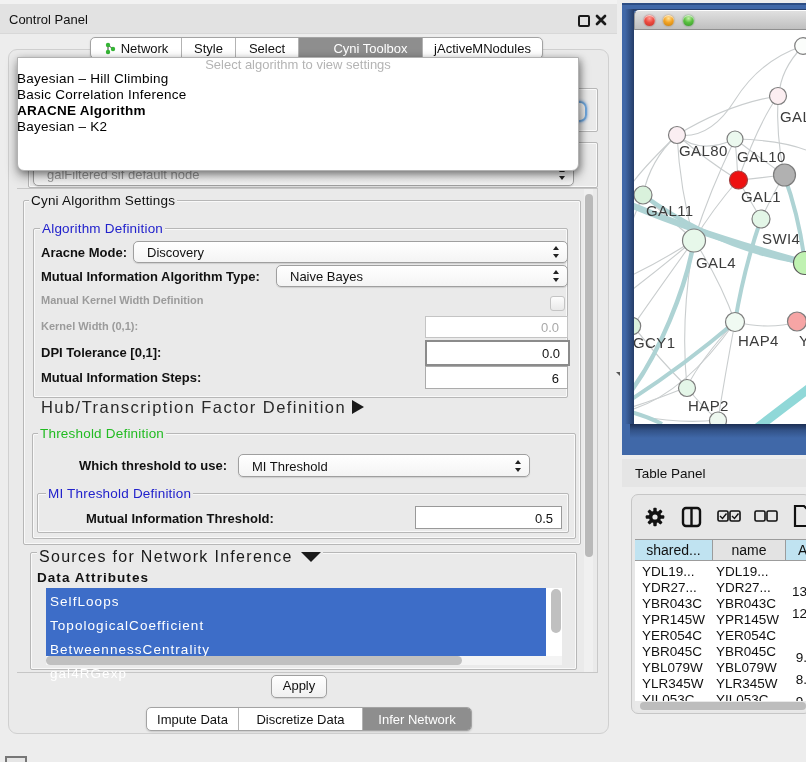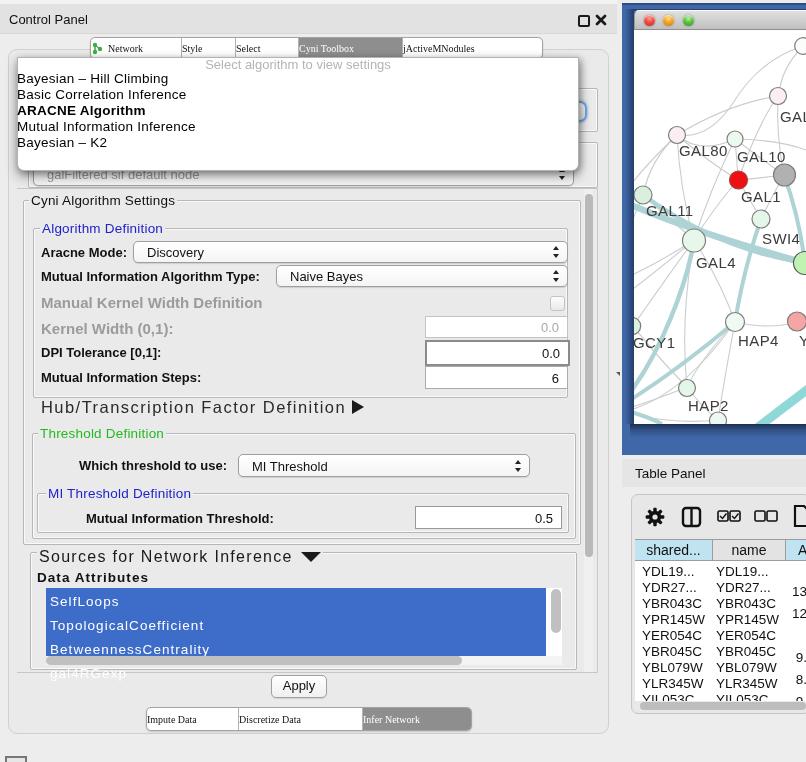--- a/index.html
+++ b/index.html
@@ -2,42 +2,42 @@
 <html><head>
 <meta charset="utf-8">
 <style>
   html,body{margin:0;padding:0;}
   body{width:806px;height:762px;overflow:hidden;background:#ededed;
        font-family:"Liberation Sans",sans-serif;position:relative;}
   .a{position:absolute;}
   .bold{font-weight:bold;}
   .lbl{font-size:13px;color:#111;white-space:nowrap;}
   .blbl{font-size:13px;font-weight:bold;color:#111;white-space:nowrap;}
-  .glbl{font-size:15px;font-weight:bold;color:#9b9b9b;white-space:nowrap;}
+  .glbl{font-size:11px;font-weight:bold;color:#9b9b9b;white-space:nowrap;}
   .combo{background:linear-gradient(#ffffff,#f4f4f4);border:1px solid #9f9f9f;
          border-radius:5px;box-shadow:0 1px 1px rgba(0,0,0,0.12);}
   .combo .tx{position:absolute;left:13px;top:50%;transform:translateY(-50%);
              font-size:13px;color:#111;white-space:nowrap;}
   .stepper{position:absolute;right:6px;top:50%;transform:translateY(-50%);width:9px;height:14px;}
   .stepper:before{content:"";position:absolute;left:1px;top:1px;
     border-left:3.5px solid transparent;border-right:3.5px solid transparent;
     border-bottom:4.5px solid #222;}
   .stepper:after{content:"";position:absolute;left:1px;bottom:1px;
     border-left:3.5px solid transparent;border-right:3.5px solid transparent;
     border-top:4.5px solid #222;}
   .field{background:#fff;border:1px solid #ababab;}
   .fval{position:absolute;right:8px;top:50%;transform:translateY(-50%);
         font-size:13px;color:#111;}
   .group{border:1px solid #b7b7b7;border-radius:2px;
          box-shadow:inset 0 0 0 1px rgba(255,255,255,0.7);}
   .glab{position:absolute;background:#eaeaea;padding:0 2px;font-size:13.5px;letter-spacing:0.2px;white-space:nowrap;}
   .seg{position:absolute;background:#fff;border:1px solid #a3a3a3;border-radius:5px;
        display:flex;box-shadow:0 1px 2px rgba(0,0,0,0.15);}
-  .seg .s{display:flex;align-items:center;justify-content:flex-start;
-          font-size:10px;color:#111;border-right:1px solid #b3b3b3;font-family:Liberation Serif, serif;}
+  .seg .s{display:flex;align-items:center;justify-content:center;
+          font-size:13px;color:#111;border-right:1px solid #b3b3b3;}
   .seg .s:last-child{border-right:none;}
   .seg .sel{background:#8e8e8e;color:#fff;}
 </style>
 </head>
 <body>
 
 <div class="a" style="left:0;top:0;width:617px;height:4px;background:#f2f2f2;"></div>
 
 <div class="a" style="left:0;top:4px;width:617px;height:29px;background:#e2e2e2;border-bottom:1px solid #d8d8d8;"></div>
 <div class="a lbl" style="left:9px;top:12px;">Control Panel</div>
@@ -150,37 +150,36 @@
   <div class="s" style="width:90px;">
     <svg width="13" height="13" viewBox="0 0 13 13" style="margin-right:4px;">
       <line x1="4" y1="3" x2="9" y2="7" stroke="#3a3a3a" stroke-width="1"></line>
       <line x1="4" y1="3" x2="4" y2="10" stroke="#3a3a3a" stroke-width="1"></line>
       <circle cx="4" cy="3" r="2.2" fill="#35b535"></circle>
       <circle cx="9" cy="7" r="2.2" fill="#35b535"></circle>
       <circle cx="4" cy="10" r="2.2" fill="#35b535"></circle>
     </svg>Network</div>
   <div class="s" style="width:53px;">Style</div>
   <div class="s" style="width:62px;">Select</div>
-  <div class="s sel" style="width:103px;">Cyni Toolbox</div>
+  <div class="s sel" style="width:103px;padding-left:20px;">Cyni Toolbox</div>
   <div class="s" style="flex:1;">jActiveMNodules</div>
 </div>
 
 <div class="a" style="left:5px;top:756px;width:18px;height:12px;background:#e6e6e6;border:2px solid #777;"></div>
 
 <div class="a" style="left:616px;top:372px;width:0;height:0;border-right:4px solid #555;border-bottom:4px solid transparent;"></div>
 
 <div class="a" style="left:17px;top:57px;width:562px;height:114px;background:#fff;
      border:1px solid #b2b2b2;border-radius:0 0 7px 7px;
      box-shadow:0 5px 12px rgba(0,0,0,0.4),2px 2px 6px rgba(0,0,0,0.25);box-sizing:border-box;"></div>
 <div class="a" style="left:17px;top:57px;width:562px;height:15px;display:flex;align-items:center;justify-content:center;font-size:13px;color:#b4b4b4;">Select algorithm to view settings</div>
 <div class="a" style="left:17px;top:71px;width:560px;font-size:13.5px;letter-spacing:0.25px;color:#000;line-height:16px;">
   <div>Bayesian – Hill Climbing</div>
   <div>Basic Correlation Inference</div>
   <div class="bold">ARACNE Algorithm</div>
-  <div>Mutual Information Inference</div>
   <div>Bayesian – K2</div>
 </div>
 
 <div class="a" style="left:622px;top:3px;width:184px;height:2px;background:#2c4d84;"></div>
 <div class="a" style="left:622px;top:5px;width:184px;height:450px;background:#4068a8;"></div>
 
 <div class="a" style="left:634px;top:9px;width:172px;height:1.6px;background:#27406e;"></div>
 <div class="a" style="left:625px;top:9px;width:9px;height:415px;background:linear-gradient(90deg,rgba(15,25,50,0) 0%,rgba(15,25,50,0.55) 100%);"></div>
 <div class="a" style="left:630px;top:424px;width:176px;height:14px;background:linear-gradient(rgba(8,16,38,0.65) 0%,rgba(8,16,38,0.25) 45%,rgba(8,16,38,0) 100%);"></div>
 

